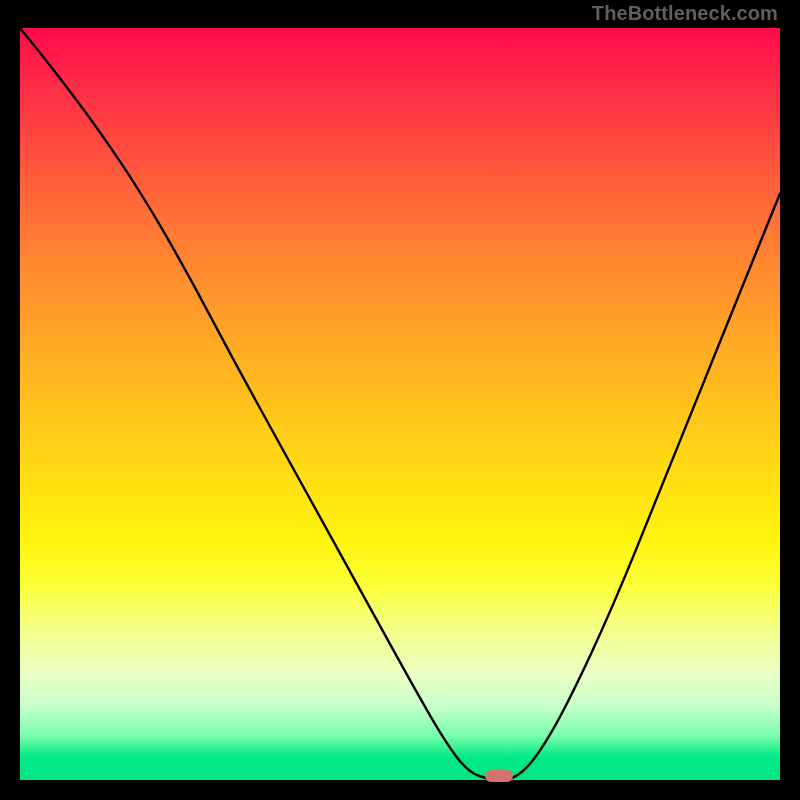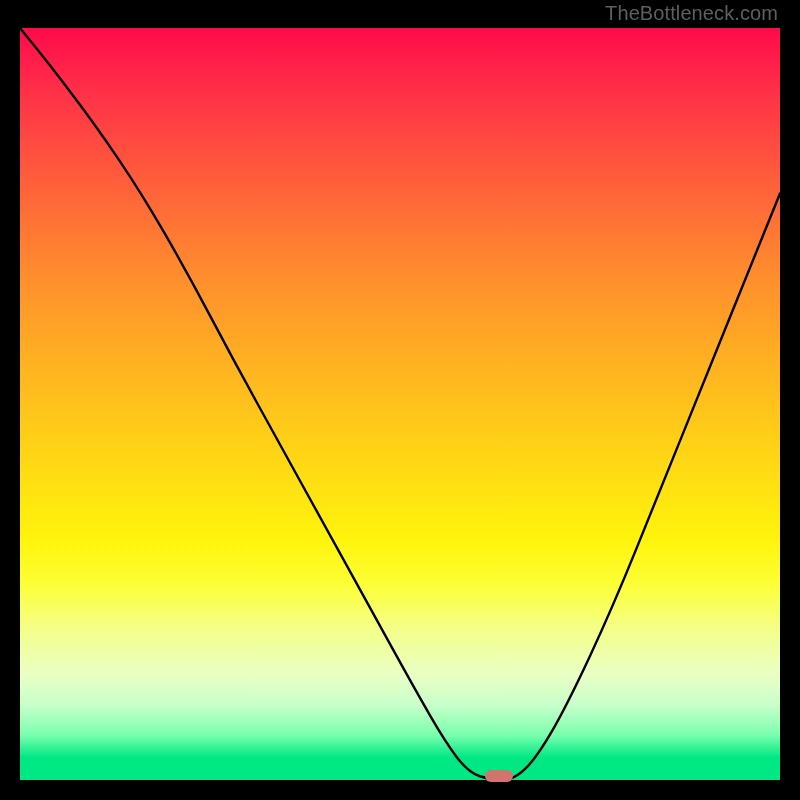--- a/index.html
+++ b/index.html
@@ -16,21 +16,21 @@
     width: 800px;
     height: 800px;
     background: #000;
   }
   .watermark {
     position: absolute;
     top: 2px;
     right: 22px;
     color: #5f5f5f;
     font-size: 20px;
-    font-weight: 400;
+    font-weight: 700;
     letter-spacing: 0.1px;
     z-index: 5;
     user-select: none;
   }
   .plot-area {
     position: absolute;
     left: 20px;
     top: 28px;
     width: 760px;
     height: 752px;

